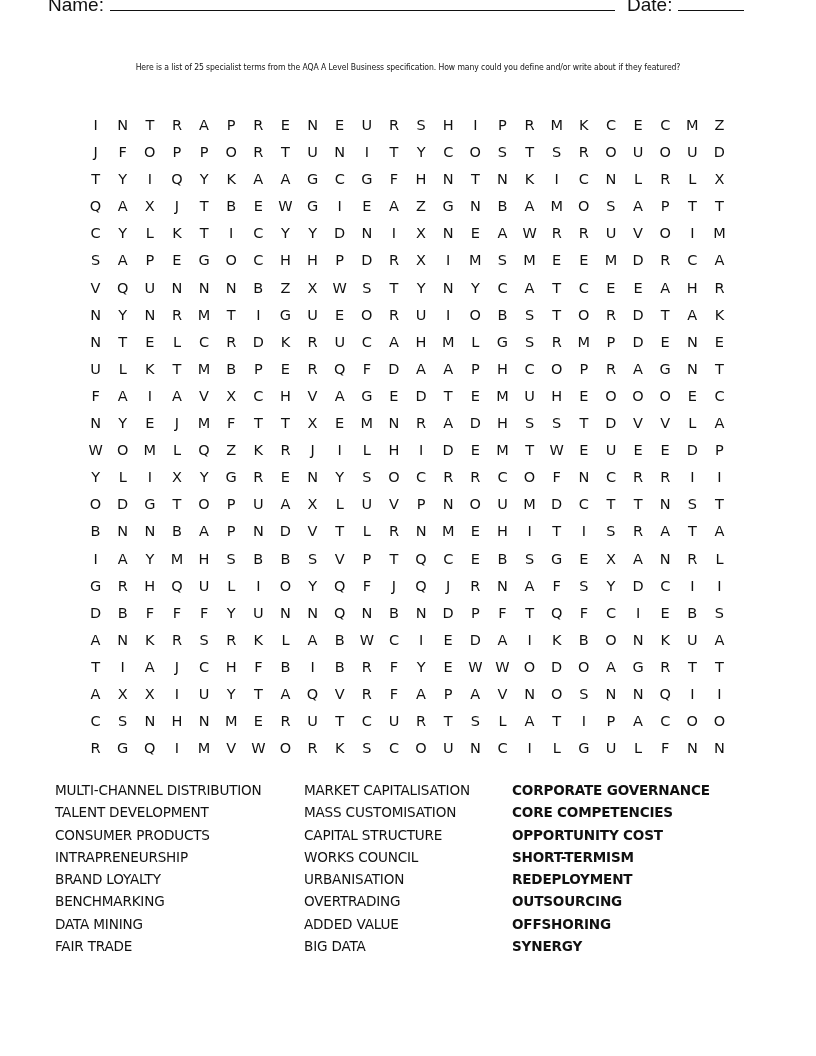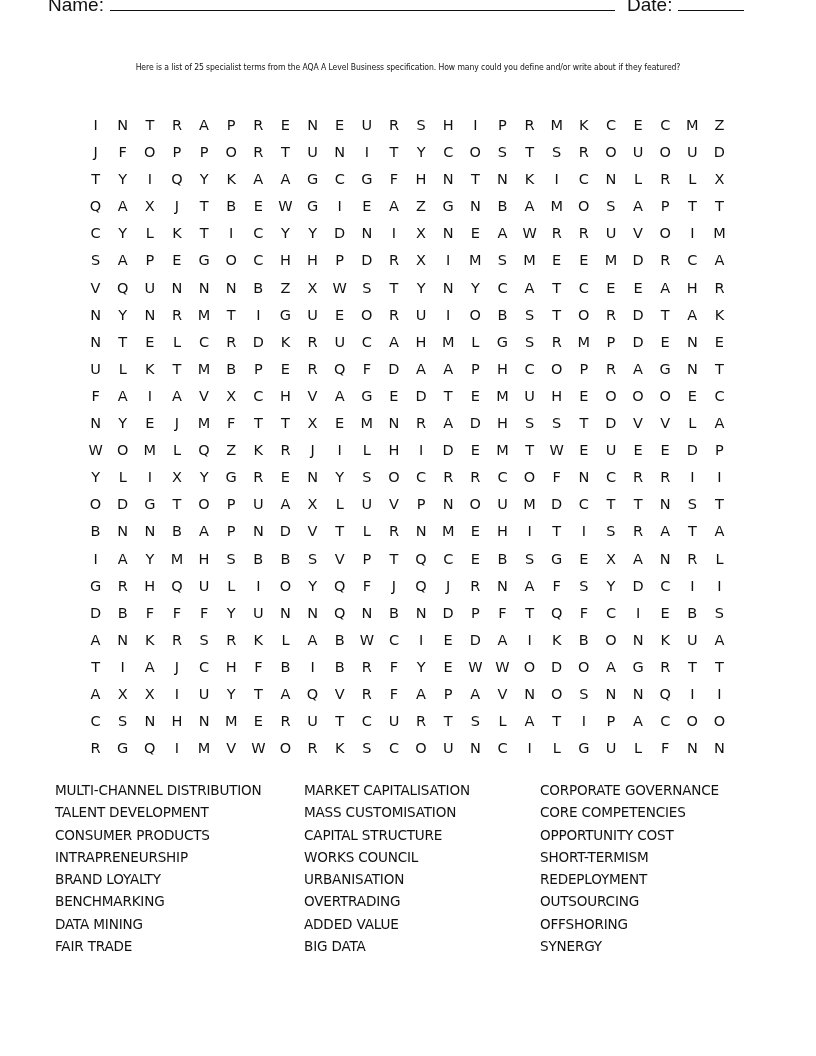--- a/index.html
+++ b/index.html
@@ -12,21 +12,21 @@
   .blank-date { width: 66px; margin-left: 6px; }
   .instructions { position: absolute; top: 62px; left: 0; width: 816px; text-align: center;
     font-family: "DejaVu Sans", sans-serif; font-size: 8.4px; letter-spacing: -0.1px; color: #111; transform: scaleX(0.92); }
   .grid { position: absolute; left: 82px; top: 112px; }
   .grid-row { display: flex; height: 27.1px; }
   .cell { width: 27.13px; text-align: center; font-family: "DejaVu Sans", sans-serif; font-size: 14.5px; line-height: 27px; color: #111; }
   .words { position: absolute; top: 779px; left: 48px; width: 720px; }
   .word-col { position: absolute; top: 0; }
   .word-col.c0 { left: 7px; }
   .word-col.c1 { left: 256px; }
-  .word-col.c2 { left: 492px; }
+  .word-col.c2 { left: 464px; font-weight: bold; }
   .word { font-family: "DejaVu Sans", sans-serif; font-size: 14.6px; line-height: 22.3px; color: #111; white-space: nowrap; transform: scaleX(0.93); transform-origin: left center; letter-spacing: -0.2px; }
 </style>
 </head>
 <body>
 
 <div class="hdr hdr-name">
   <span>Name:</span><span class="blank blank-name"></span>
 </div>
 <div class="hdr hdr-date">
   <span>Date:</span><span class="blank blank-date"></span>

